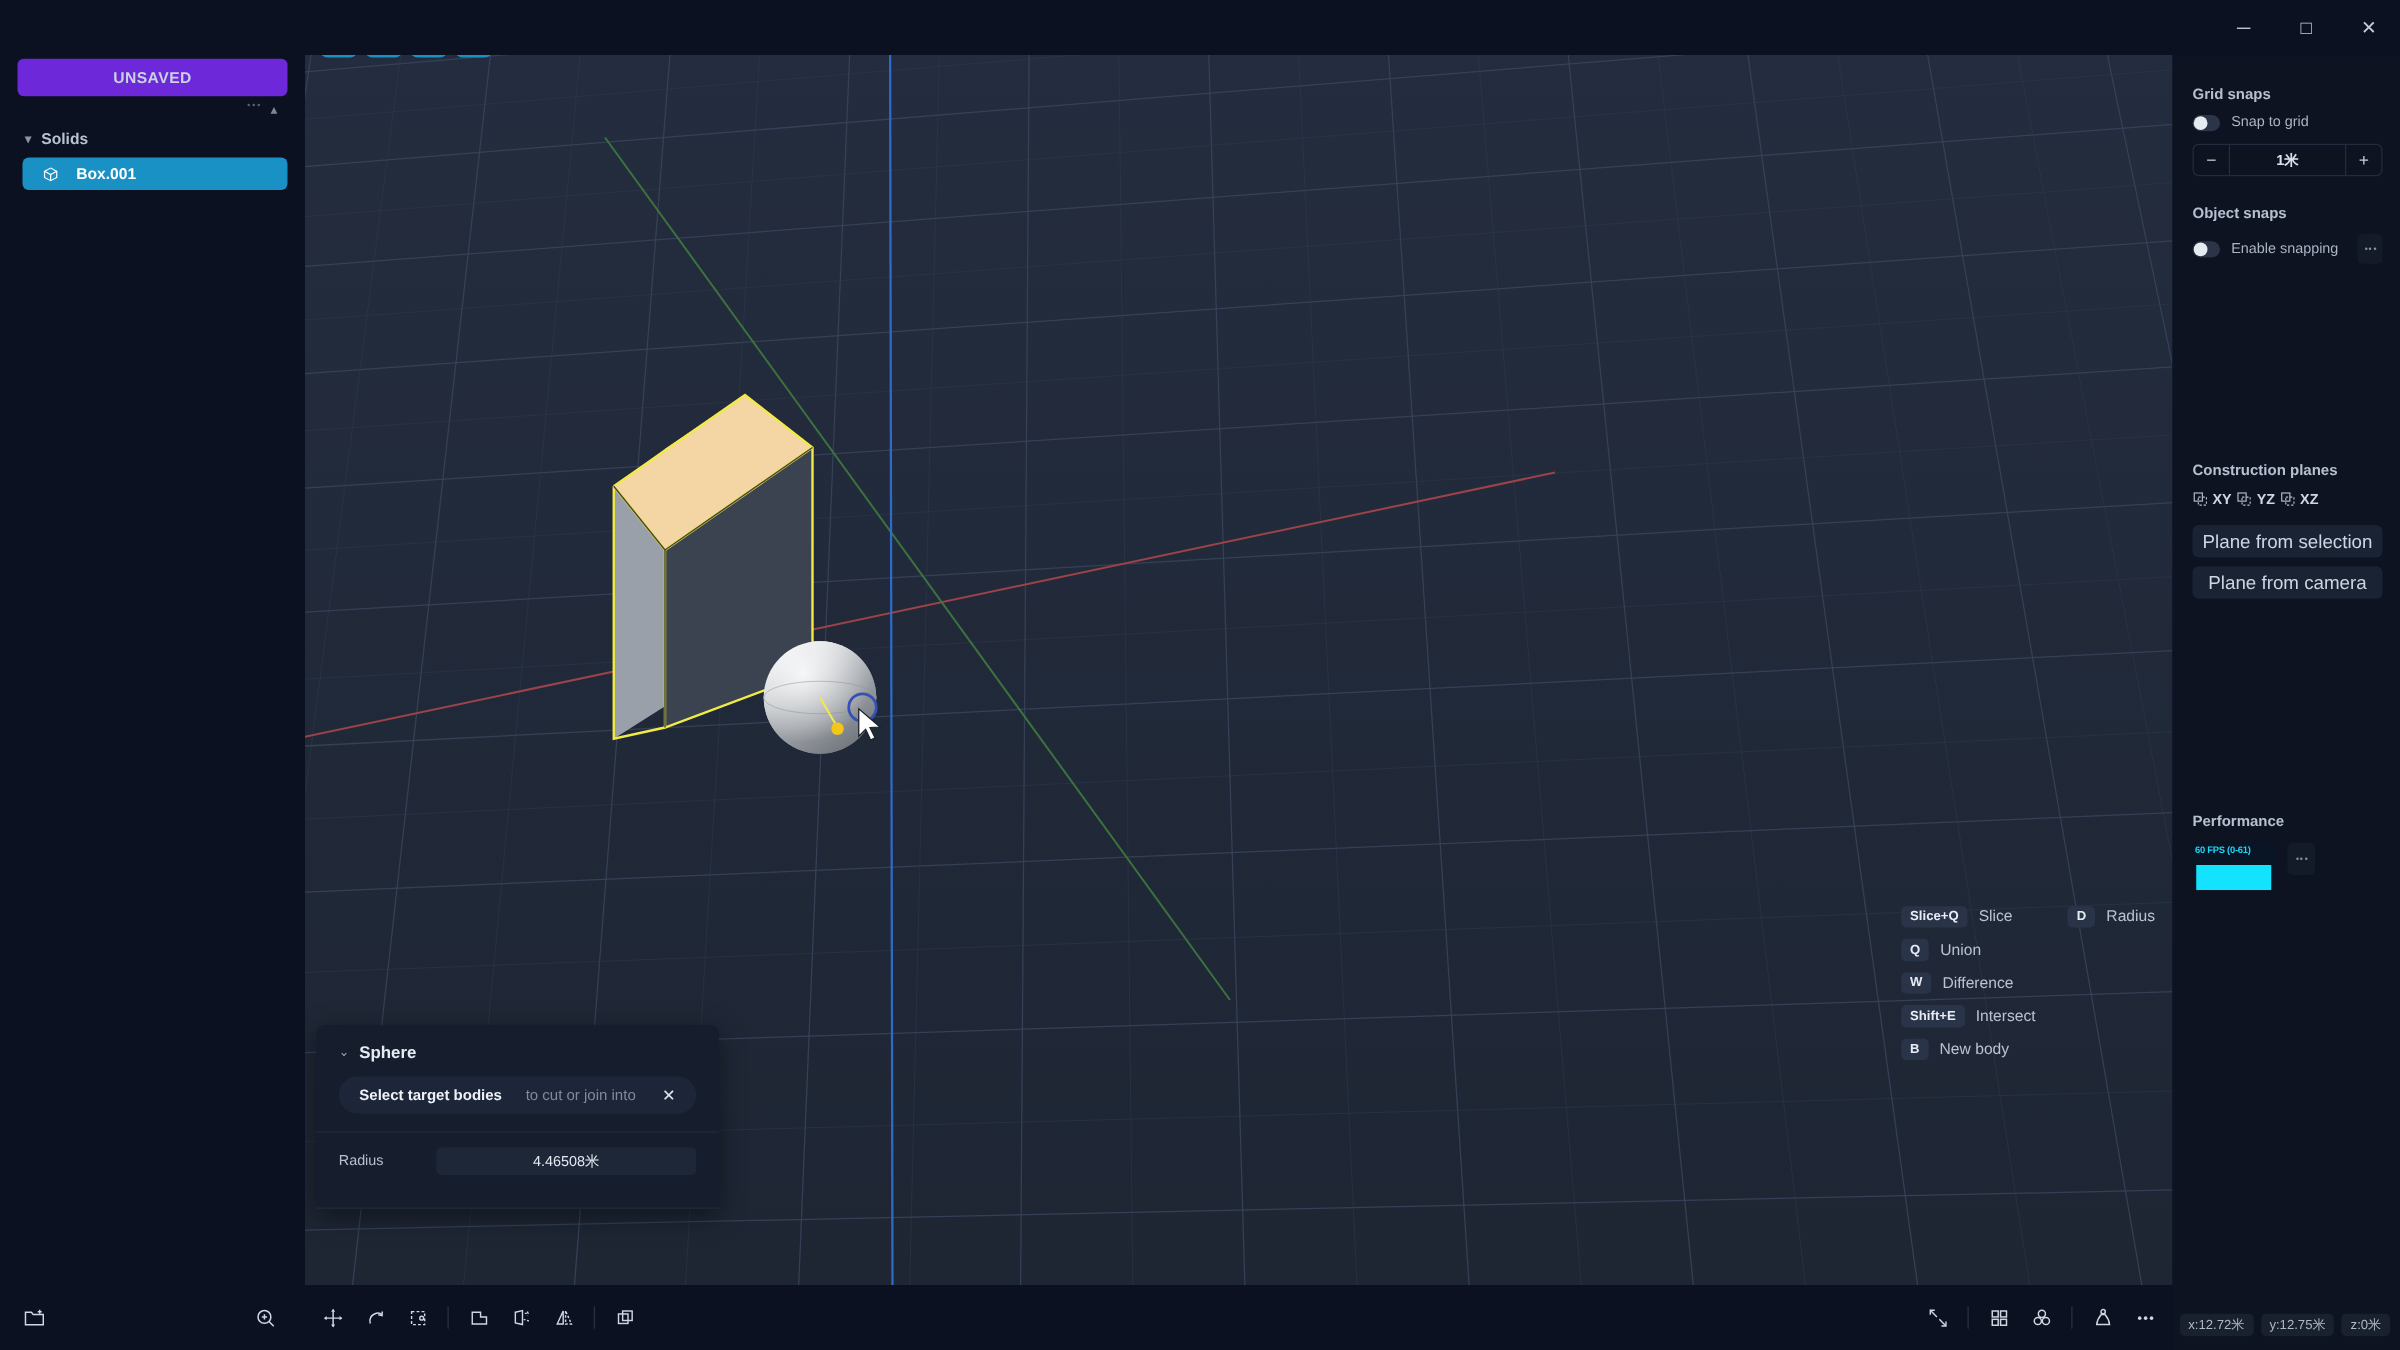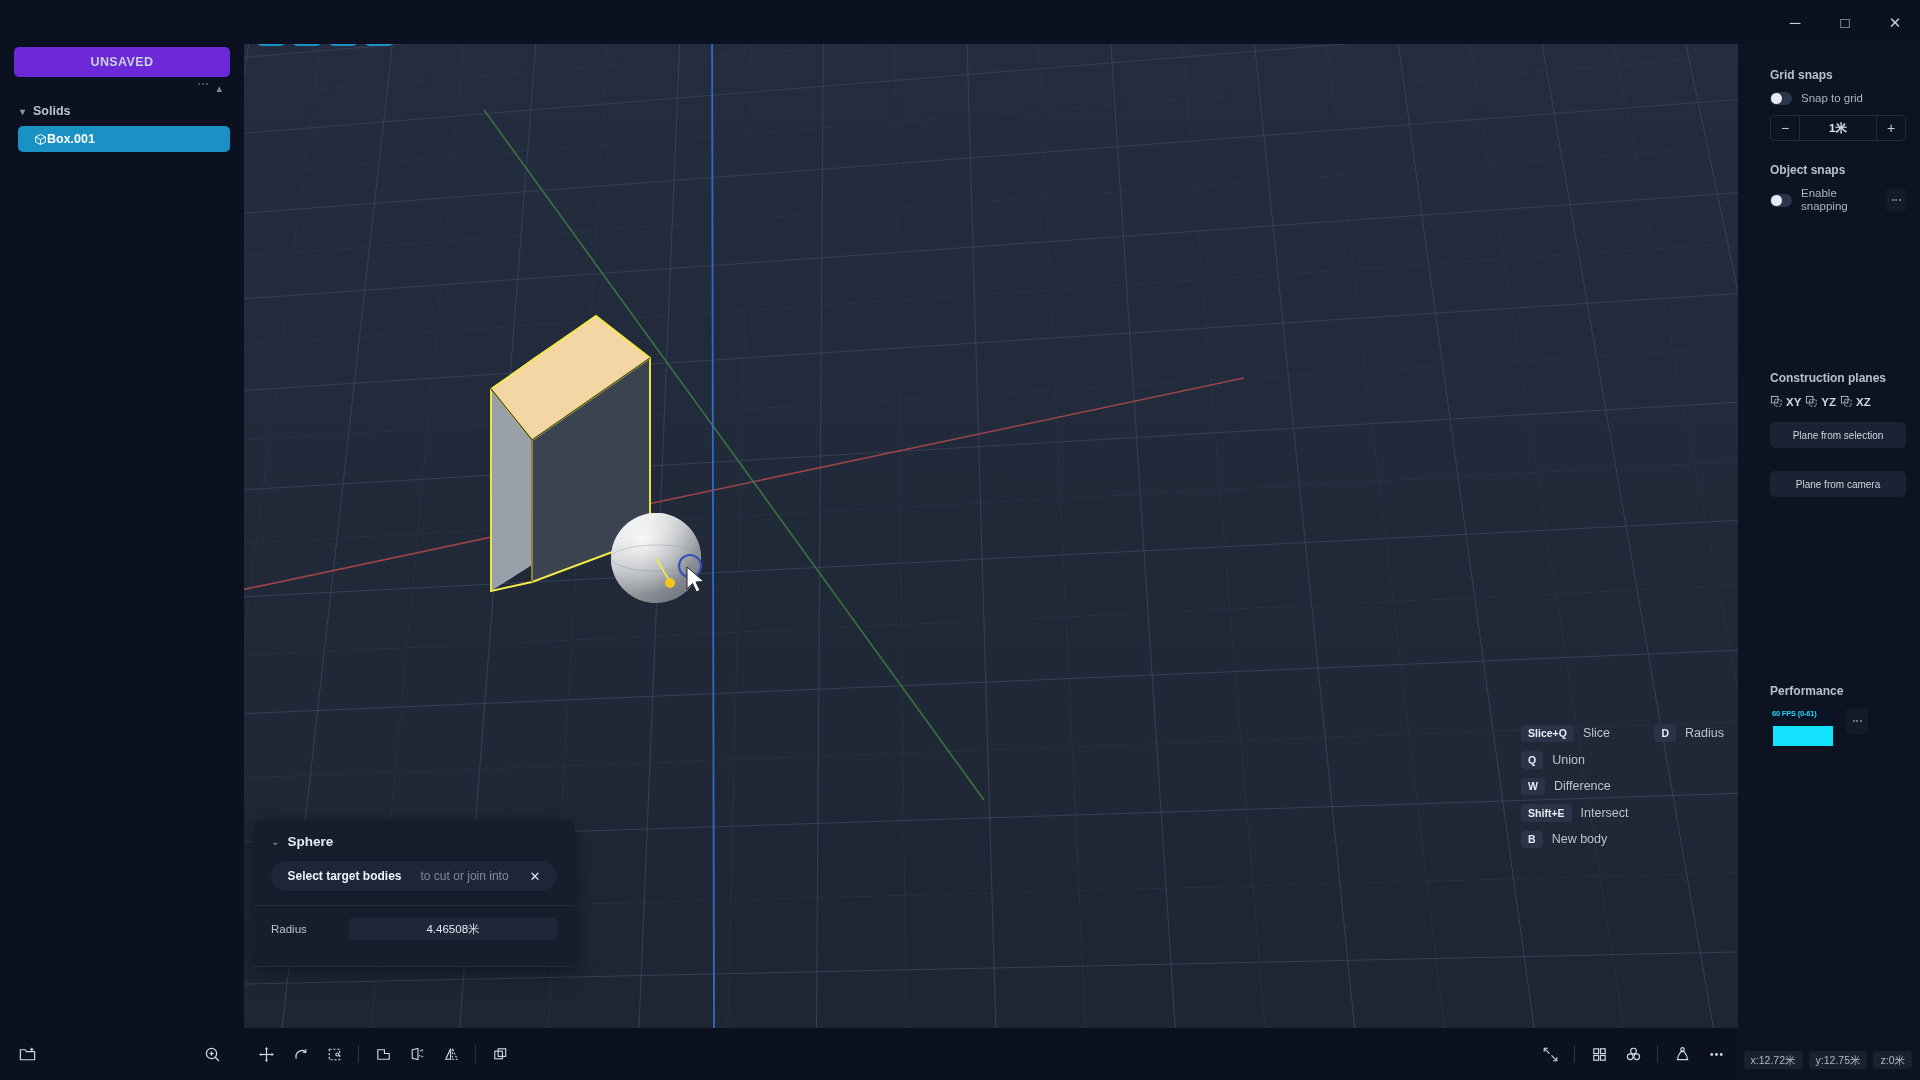--- a/index.html
+++ b/index.html
@@ -47,21 +47,21 @@
   .caret-up { color: #7e8798; font-size: 11px; margin-left: 6px; line-height: 1; }
   .group-head {
     display: flex; align-items: center; gap: 8px;
     padding: 10px 14px 6px 20px; color: #b9c3d3;
     font-size: 12.5px; font-weight: bold;
   }
   .group-head .tw { font-size: 10px; color: #8b95a7; }
   .solid-item {
     margin: 2px 14px 0 18px; height: 26px; border-radius: 5px;
     background: #1a91c4; color: #ffffff;
-    display: flex; align-items: center; gap: 0; padding-left: 16px;
+    display: flex; align-items: center; gap: 14px; padding-left: 16px;
     font-size: 12.5px; font-weight: bold;
   }
 
   
   .viewport {
     position: absolute; left: 244px; top: 0; width: 1494px; height: 1028px;
     background: #222b3c; overflow: hidden;
   }
   .vp-bottom-strip {
     position: absolute; left: 244px; top: 1028px; width: 1494px; height: 52px;
@@ -102,21 +102,21 @@
   }
   .tp-btn {
     width: 30px; height: 26px; border-radius: 5px;
     display: flex; align-items: center; justify-content: center;
   }
   .tp-btn.active { background: #1a91c4; }
 
   
   .right-panel {
     position: absolute; right: 0; top: 44px; width: 182px; height: 1036px;
-    background: #0d1320; padding: 24px 14px 0 32px; z-index: 30;
+    background: #0d1320; padding: 24px 14px 0 16px; z-index: 30;
   }
   .rp-title { color: #b6c0d0; font-size: 12px; font-weight: bold; margin-bottom: 10px; }
   .rp-row { display: flex; align-items: center; gap: 9px; margin-bottom: 10px; }
   .toggle {
     width: 22px; height: 13px; border-radius: 7px; background: #2b3purple;
     background: #2b3449; position: relative; flex: none;
   }
   .toggle .knob {
     position: absolute; left: 1px; top: 1px; width: 11px; height: 11px;
     border-radius: 50%; background: #e6eaf1;
@@ -139,22 +139,22 @@
     width: 20px; height: 24px; border-radius: 4px; background: #131b29;
     display: flex; align-items: center; justify-content: center; gap: 1.5px;
     margin-left: auto; flex: none;
   }
   .ellipsis-btn span { width: 2px; height: 2px; border-radius: 50%; background: #8892a3; }
   .plane-row { display: flex; align-items: center; gap: 4px; margin-bottom: 14px; }
   .plane-item { display: flex; align-items: center; gap: 3px; }
   .plane-item .pl-lbl { color: #cfd7e3; font-size: 11.5px; font-weight: bold; }
   .rp-btn {
     height: 26px; border-radius: 5px; background: #1a2333; color: #cdd6e2;
-    font-size: 10px; display: flex; align-items: center; justify-content: center;
-    margin-bottom: 23px;
+    font-size: 15px; display: flex; align-items: center; justify-content: center;
+    margin-bottom: 7px;
   }
   .perf-box { display: flex; align-items: flex-start; gap: 10px; }
   .perf-graph {
     width: 66px; height: 38px; background: #091425; position: relative; overflow: hidden;
   }
   .perf-graph .pf-label {
     position: absolute; left: 2px; top: 1px; color: #1fd5f5;
     font-size: 7.5px; font-weight: bold; letter-spacing: -.2px; z-index: 2;
   }
   .perf-graph .pf-bar {

